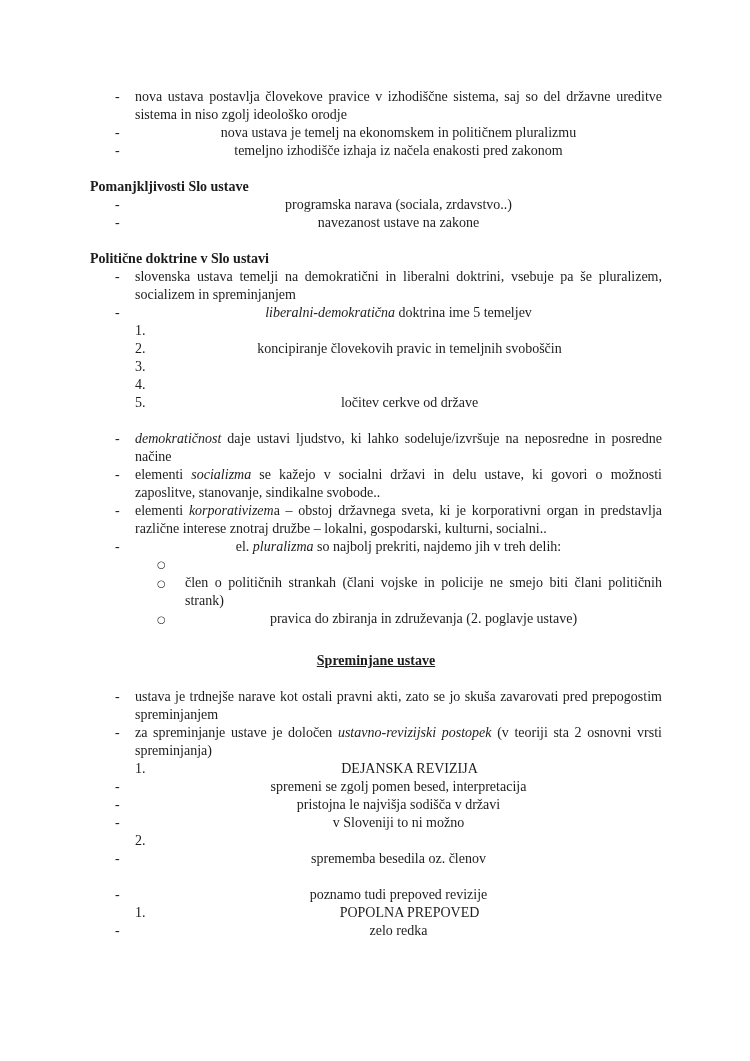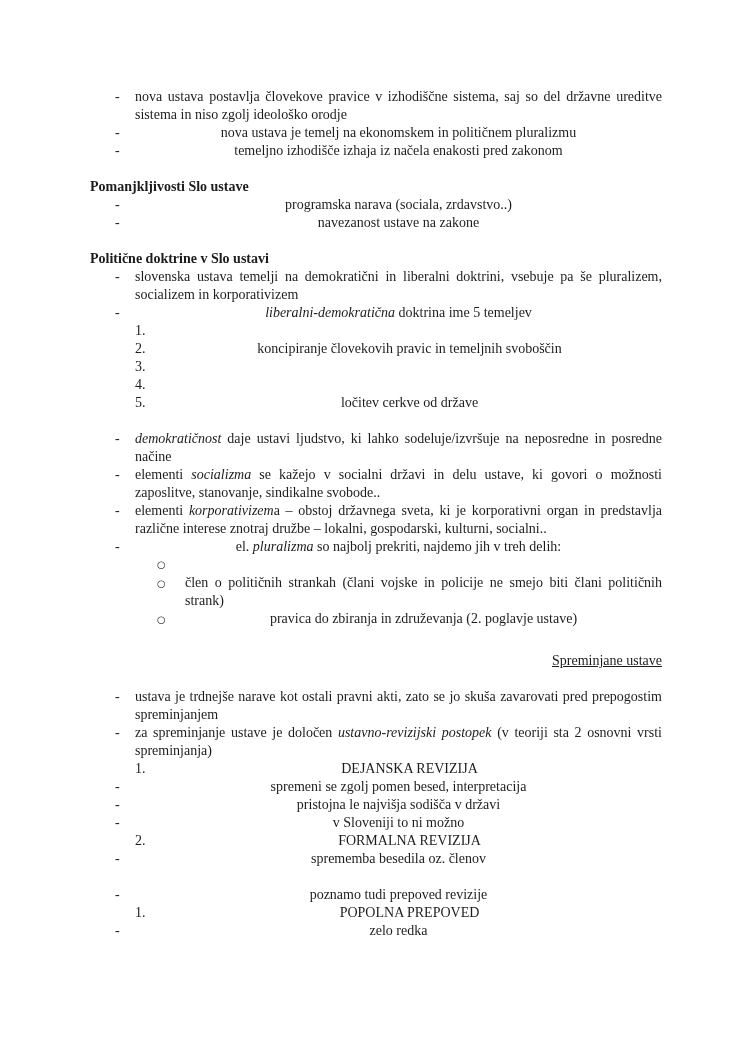--- a/index.html
+++ b/index.html
@@ -19,23 +19,23 @@
     padding: 88px 88px 0 90px;
     font-family: "Liberation Serif", "DejaVu Serif", serif;
     font-size: 14px;
     line-height: 18px;
     color: #1c1c1c;
   }
   .heading {
     font-weight: bold;
   }
   .center-heading {
-    font-weight: normal;
+    font-weight: bold;
     text-decoration: underline;
-    text-align: right;
+    text-align: center;
     margin-top: 5px;
   }
   .spacer { height: 18px; }
   .row { display: flex; align-items: baseline; }
   .row .marker { flex: 0 0 auto; }
   .bullet .marker   { margin-left: 25px; width: 20px; }
   .numbered .marker { margin-left: 45px; width: 22px; }
   .circle .marker   { margin-left: 67px; width: 28px; }
   .circle-glyph {
     font-family: "DejaVu Sans", sans-serif;
@@ -68,21 +68,21 @@
       <div class="text"><span>programska narava (sociala, zrdavstvo..)</span></div>
     </div>
     <div class="row bullet">
       <span class="marker">-</span>
       <div class="text"><span>navezanost ustave na zakone</span></div>
     </div>
     <div class="spacer"></div>
     <div class="heading">Politične doktrine v Slo ustavi</div>
     <div class="row bullet">
       <span class="marker">-</span>
-      <div class="text justify"><span>slovenska ustava temelji na demokratični in liberalni doktrini, vsebuje pa še pluralizem, socializem in korporativizem</span></div>
+      <div class="text justify"><span>slovenska ustava temelji na demokratični in liberalni doktrini, vsebuje pa še pluralizem, socializem in spreminjanjem</span></div>
     </div>
     <div class="row bullet">
       <span class="marker">-</span>
       <div class="text"><span class="it">liberalni-demokratična</span><span> doktrina ime 5 temeljev</span></div>
     </div>
     <div class="row numbered">
       <span class="marker">1.</span>
     </div>
     <div class="row numbered">
       <span class="marker">2.</span>
@@ -148,21 +148,20 @@
     <div class="row bullet">
       <span class="marker">-</span>
       <div class="text"><span>pristojna le najvišja sodišča v državi</span></div>
     </div>
     <div class="row bullet">
       <span class="marker">-</span>
       <div class="text"><span>v Sloveniji to ni možno</span></div>
     </div>
     <div class="row numbered">
       <span class="marker">2.</span>
-      <div class="text"><span>FORMALNA REVIZIJA</span></div>
     </div>
     <div class="row bullet">
       <span class="marker">-</span>
       <div class="text"><span>sprememba besedila oz. členov</span></div>
     </div>
     <div class="spacer"></div>
     <div class="row bullet">
       <span class="marker">-</span>
       <div class="text"><span>poznamo tudi prepoved revizije</span></div>
     </div>

